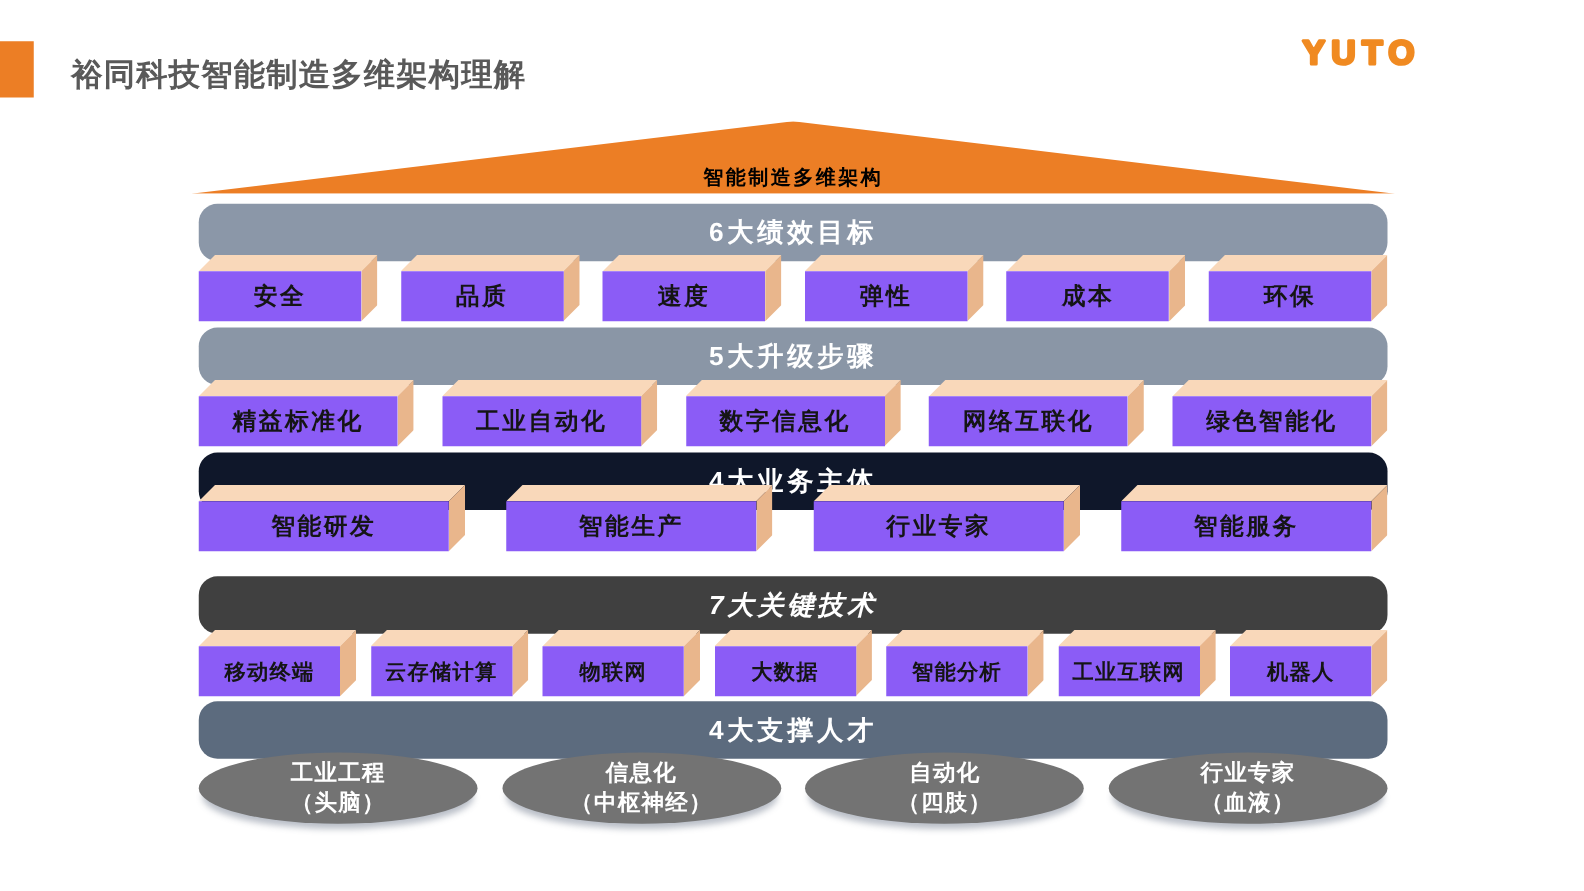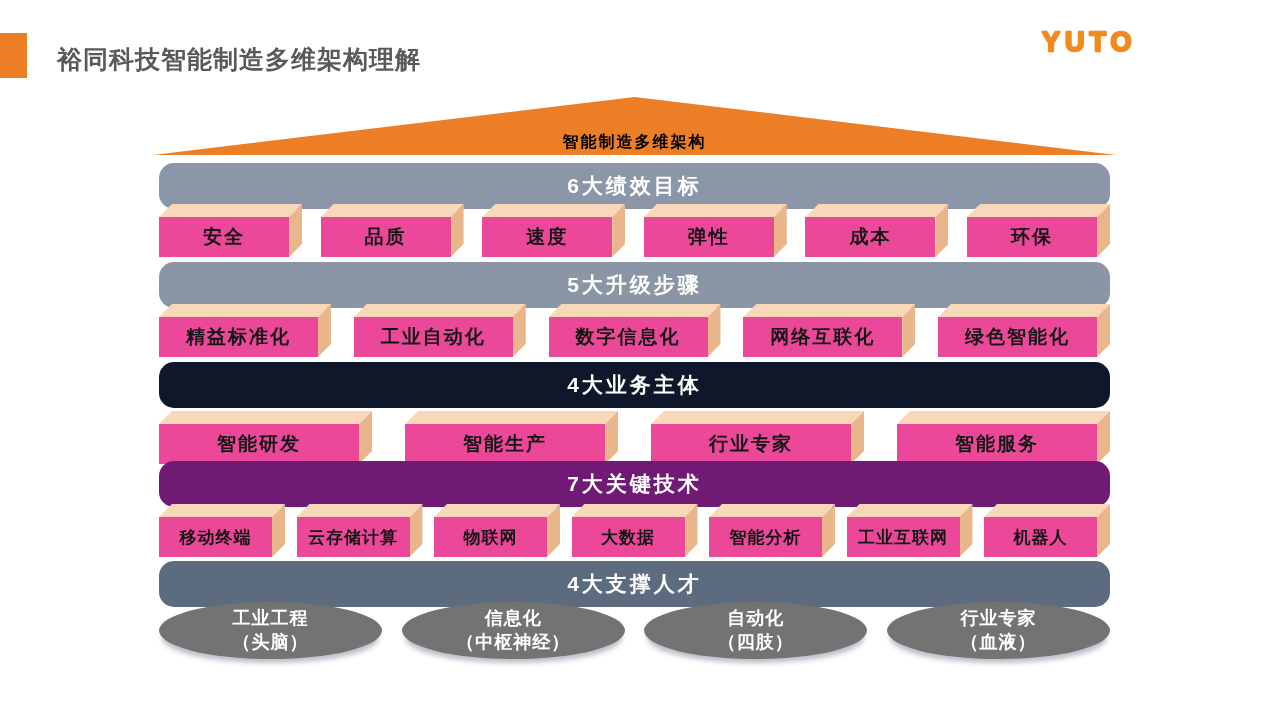--- a/index.html
+++ b/index.html
@@ -19,36 +19,36 @@
   .roof { position:absolute; left:-6px; right:-6px; top:0; height:58px; background:#EC7E25;
           clip-path:polygon(50% 0, 100% 100%, 0 100%);
           display:flex; align-items:flex-end; justify-content:center; padding-bottom:2px; }
   .roof-label { color:#000000; font-weight:bold; font-size:16px; letter-spacing:2px; }
 
   .bar { position:absolute; left:0; width:100%; height:46px; display:flex; align-items:center;
          justify-content:center; color:#ffffff; font-weight:bold; font-size:21px; letter-spacing:3px;border-radius:15px; }
   .bar1 { top:66px;  background:#8B97A8; }
   .bar2 { top:165px; background:#8A96A6; }
   .bar3 { top:265px; background:#0f172a; }
-  .bar4 { top:364px; background:#701a75; }
+  .bar4 { top:364px; background:#404040;font-style:italic; }
   .bar5 { top:464px; background:#5C6B7E; }
 
   .row { position:absolute; left:0; width:100%; height:53px; display:flex;
          justify-content:space-between; }
-  .row1 { top:107px; } .row2 { top:207px; } .row3 { top:314px; } .row4 { top:407px; }
+  .row1 { top:107px; } .row2 { top:207px; } .row3 { top:291px; } .row4 { top:407px; }
 
   
   .box { position:relative; height:53px; }
   .w6 { width:143px; } .w5 { width:172px; } .w4 { width:213px; } .w7 { width:126px; }
   .face { position:absolute; }
   .face.top  { top:0; left:0; right:0; height:13px; background:#F9D8BA;
                clip-path:polygon(13px 0, 100% 0, calc(100% - 13px) 100%, 0 100%); }
   .face.side { top:0; right:0; width:13px; height:100%; background:#E9B68C;
                clip-path:polygon(0 13px, 100% 0, 100% calc(100% - 13px), 0 100%); }
-  .face.front{ left:0; top:13px; right:13px; bottom:0; background:#ec4899;
+  .face.front{ left:0; top:13px; right:13px; bottom:0; background:#8b5cf6;
                display:flex; align-items:center; justify-content:center; }
   .box-label { font-weight:bold; font-size:19px; color:#151515; letter-spacing:2px; white-space:nowrap; }
   .row4 .box-label { font-size:17px; letter-spacing:1px; }
 
   
   .pillar-row { position:absolute; left:0; top:505px; width:100%; height:57px;
                 display:flex; justify-content:space-between; }
   .pillar { width:223px; height:57px; background:#737373; border-radius:50%;
             display:flex; flex-direction:column; align-items:center; justify-content:center;
             color:#ffffff; font-weight:bold; font-size:18px; line-height:1.3; letter-spacing:1px;

